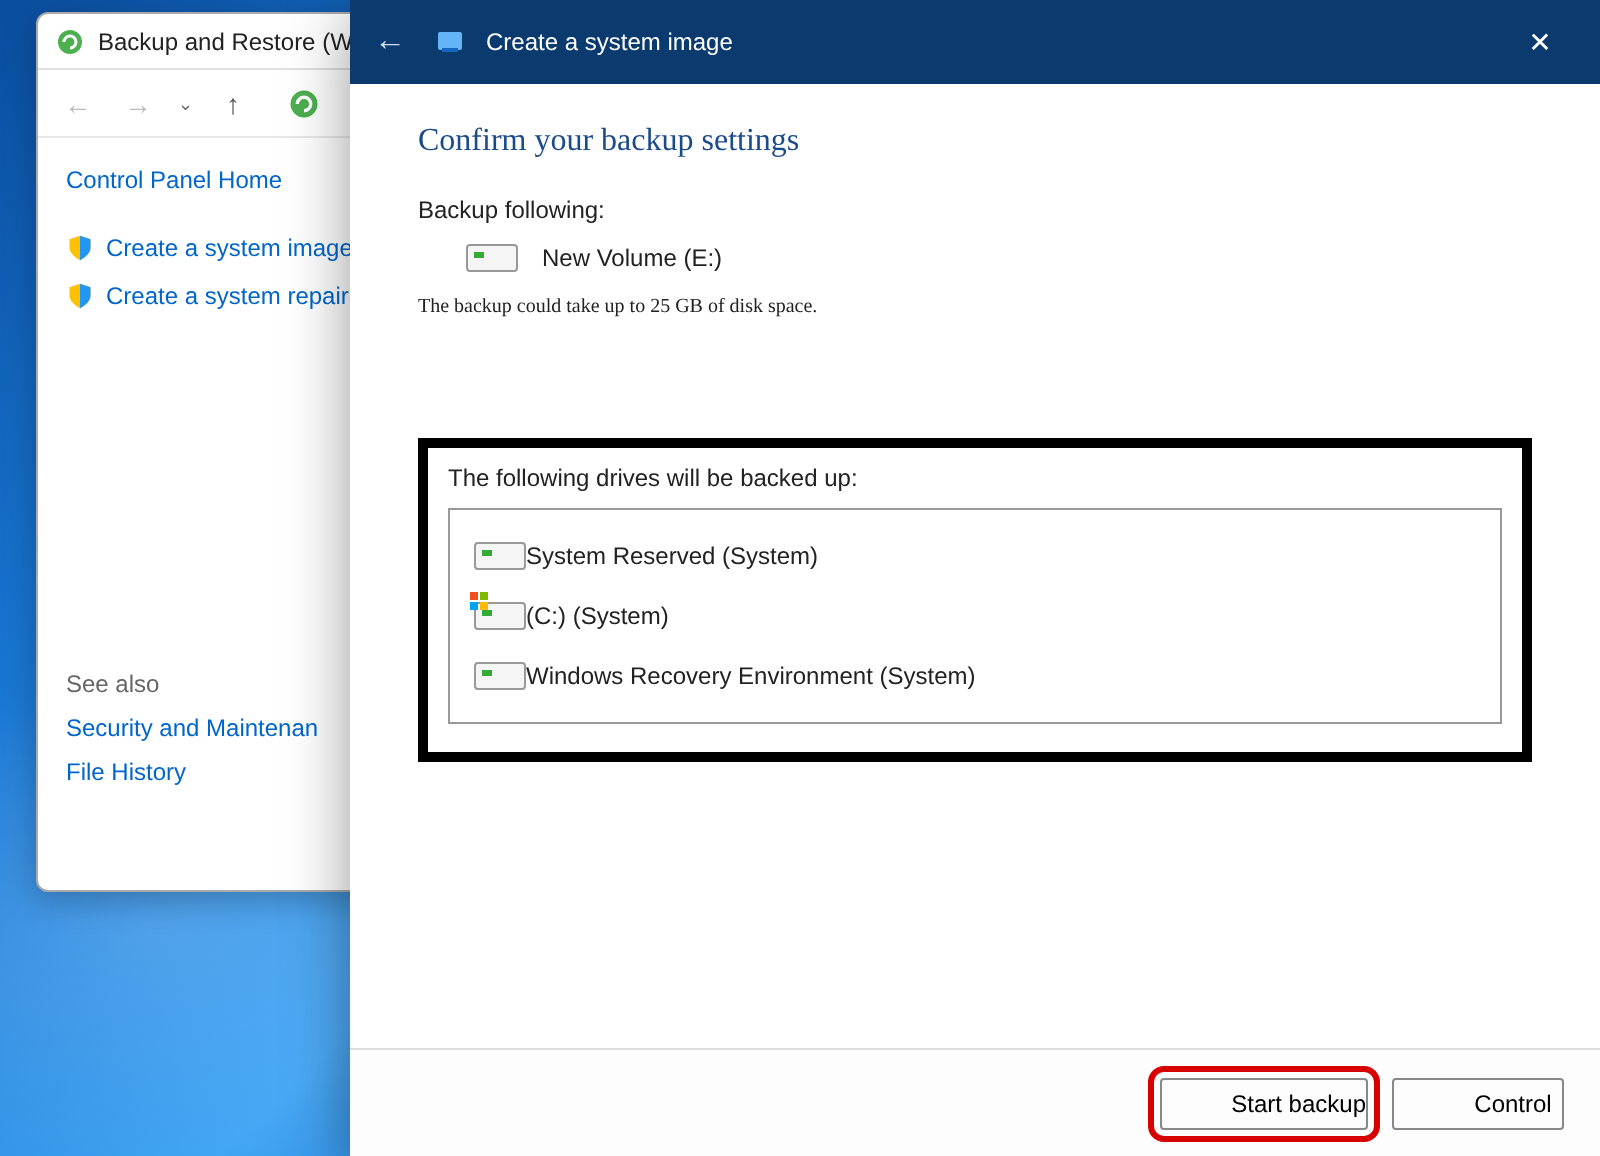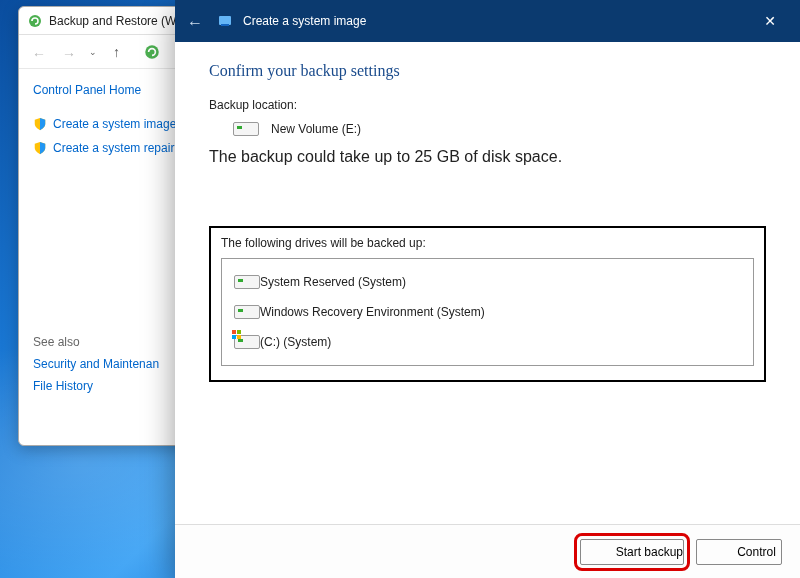--- a/index.html
+++ b/index.html
@@ -119,23 +119,23 @@
       content: ""; position: absolute; left: 3px; top: 3px; width: 5px; height: 3px; background: #3a3;
     }
     .drive-icon.win::before {
       content: ""; position: absolute; left: -3px; top: -6px; width: 10px; height: 10px;
       background:
         linear-gradient(#f25022,#f25022) 0 0/4px 4px no-repeat,
         linear-gradient(#7fba00,#7fba00) 5px 0/4px 4px no-repeat,
         linear-gradient(#00a4ef,#00a4ef) 0 5px/4px 4px no-repeat,
         linear-gradient(#ffb900,#ffb900) 5px 5px/4px 4px no-repeat;
     }
-    .info-line { font-size: 16px; margin-bottom: 60px; }
+    .info-line { font-size: 10px; margin-bottom: 60px; font-family: Liberation Serif, serif; }
     .highlight-box {
-      border: 2px solid #000000;
+      border: 5px solid #000000;
       padding: 8px 10px 14px 10px;
     }
     .drives-label { font-size: 12px; margin-bottom: 8px; }
     .drive-list {
       border: 1px solid #999;
       padding: 8px 8px;
     }
     .drive-row { display: flex; align-items: center; padding: 8px 4px; font-size: 12px; }
 
     .wiz-footer {
@@ -228,42 +228,42 @@
           <rect x="2" y="3" width="12" height="9" rx="1" fill="#64b5f6"></rect>
           <rect x="4" y="11" width="8" height="2" fill="#1565c0"></rect>
         </svg>
     </span>
     <span class="wiz-title">Create a system image</span>
     <span class="wiz-close">✕</span>
   </div>
 
   <div class="wiz-body">
     <div class="wiz-heading">Confirm your backup settings</div>
-    <div class="section-label">Backup location:</div>
+    <div class="section-label">Backup following:</div>
     <div class="backup-loc">
       <span class="drive-icon"></span>
       <span>New Volume (E:)</span>
     </div>
     <div class="info-line">The backup could take up to 25 GB of disk space.</div>
 
     <div class="highlight-box">
       <div class="drives-label">The following drives will be backed up:</div>
       <div class="drive-list">
         <div class="drive-row">
           <span class="drive-icon"></span>
           <span>System Reserved (System)</span>
         </div>
         <div class="drive-row">
+          <span class="drive-icon win"></span>
+          <span>(C:) (System)</span>
+        </div>
+        <div class="drive-row">
           <span class="drive-icon"></span>
           <span>Windows Recovery Environment (System)</span>
         </div>
-        <div class="drive-row">
-          <span class="drive-icon win"></span>
-          <span>(C:) (System)</span>
-        </div>
       </div>
     </div>
   </div>
 
   <div class="wiz-footer">
     <div class="btn btn-highlight">Start backup</div>
     <div class="btn">Control</div>
   </div>
 </div>
 

